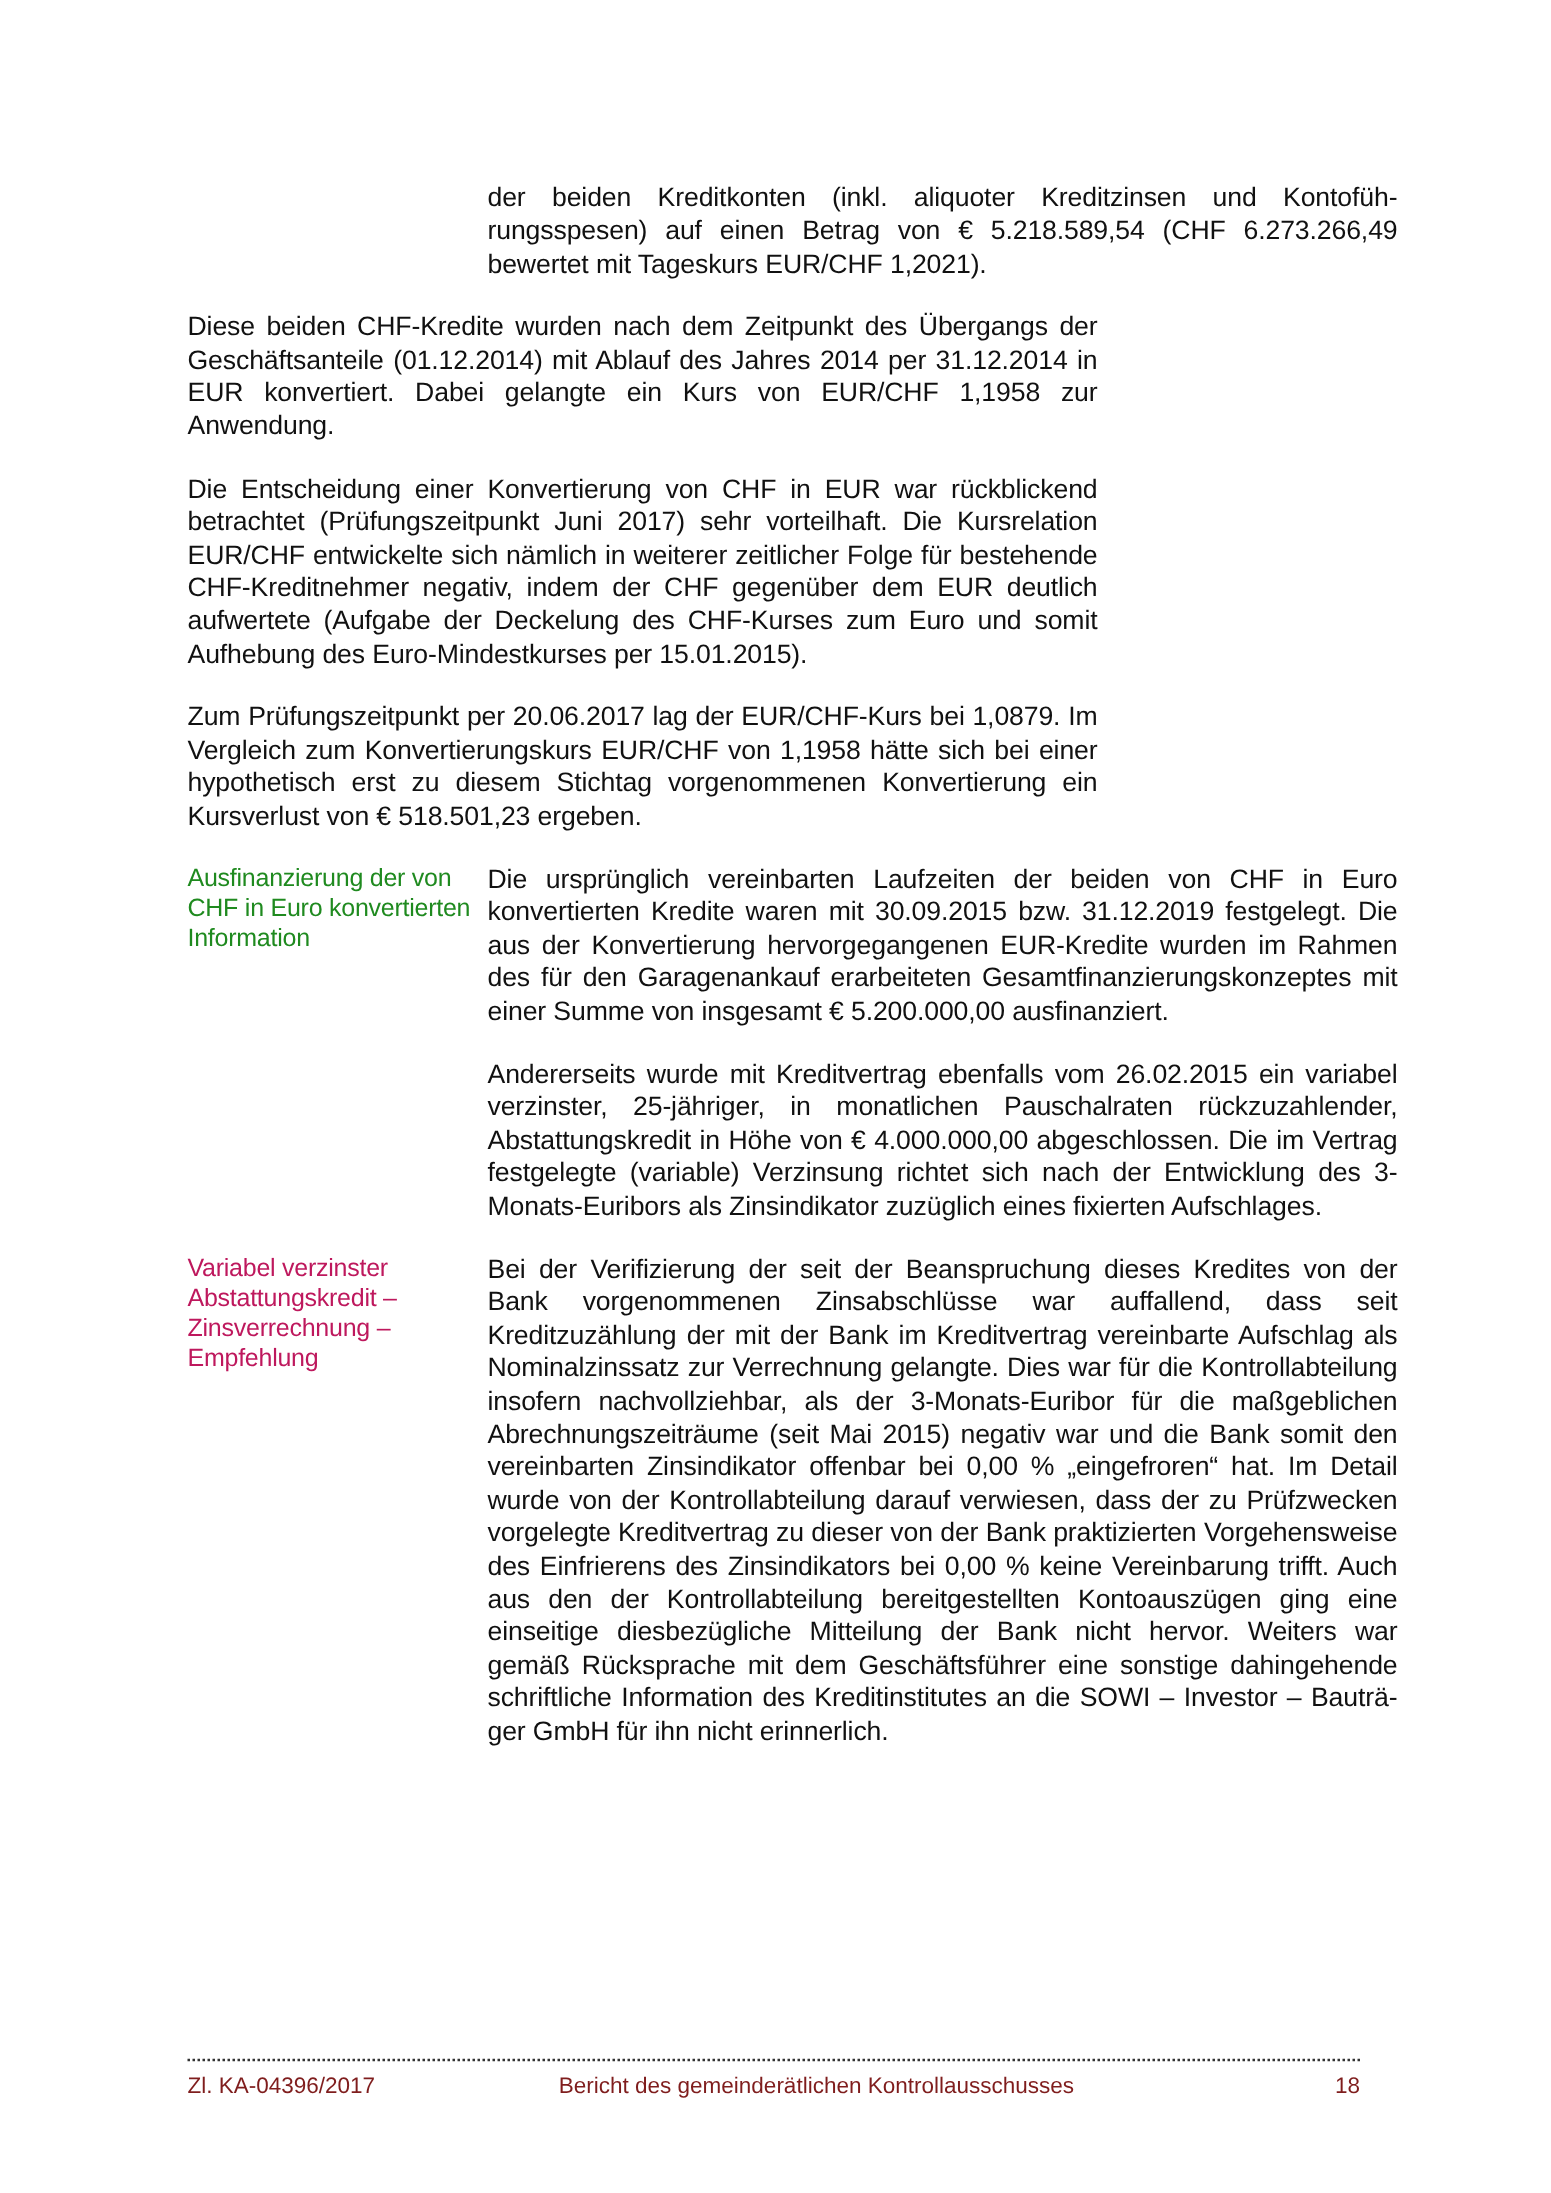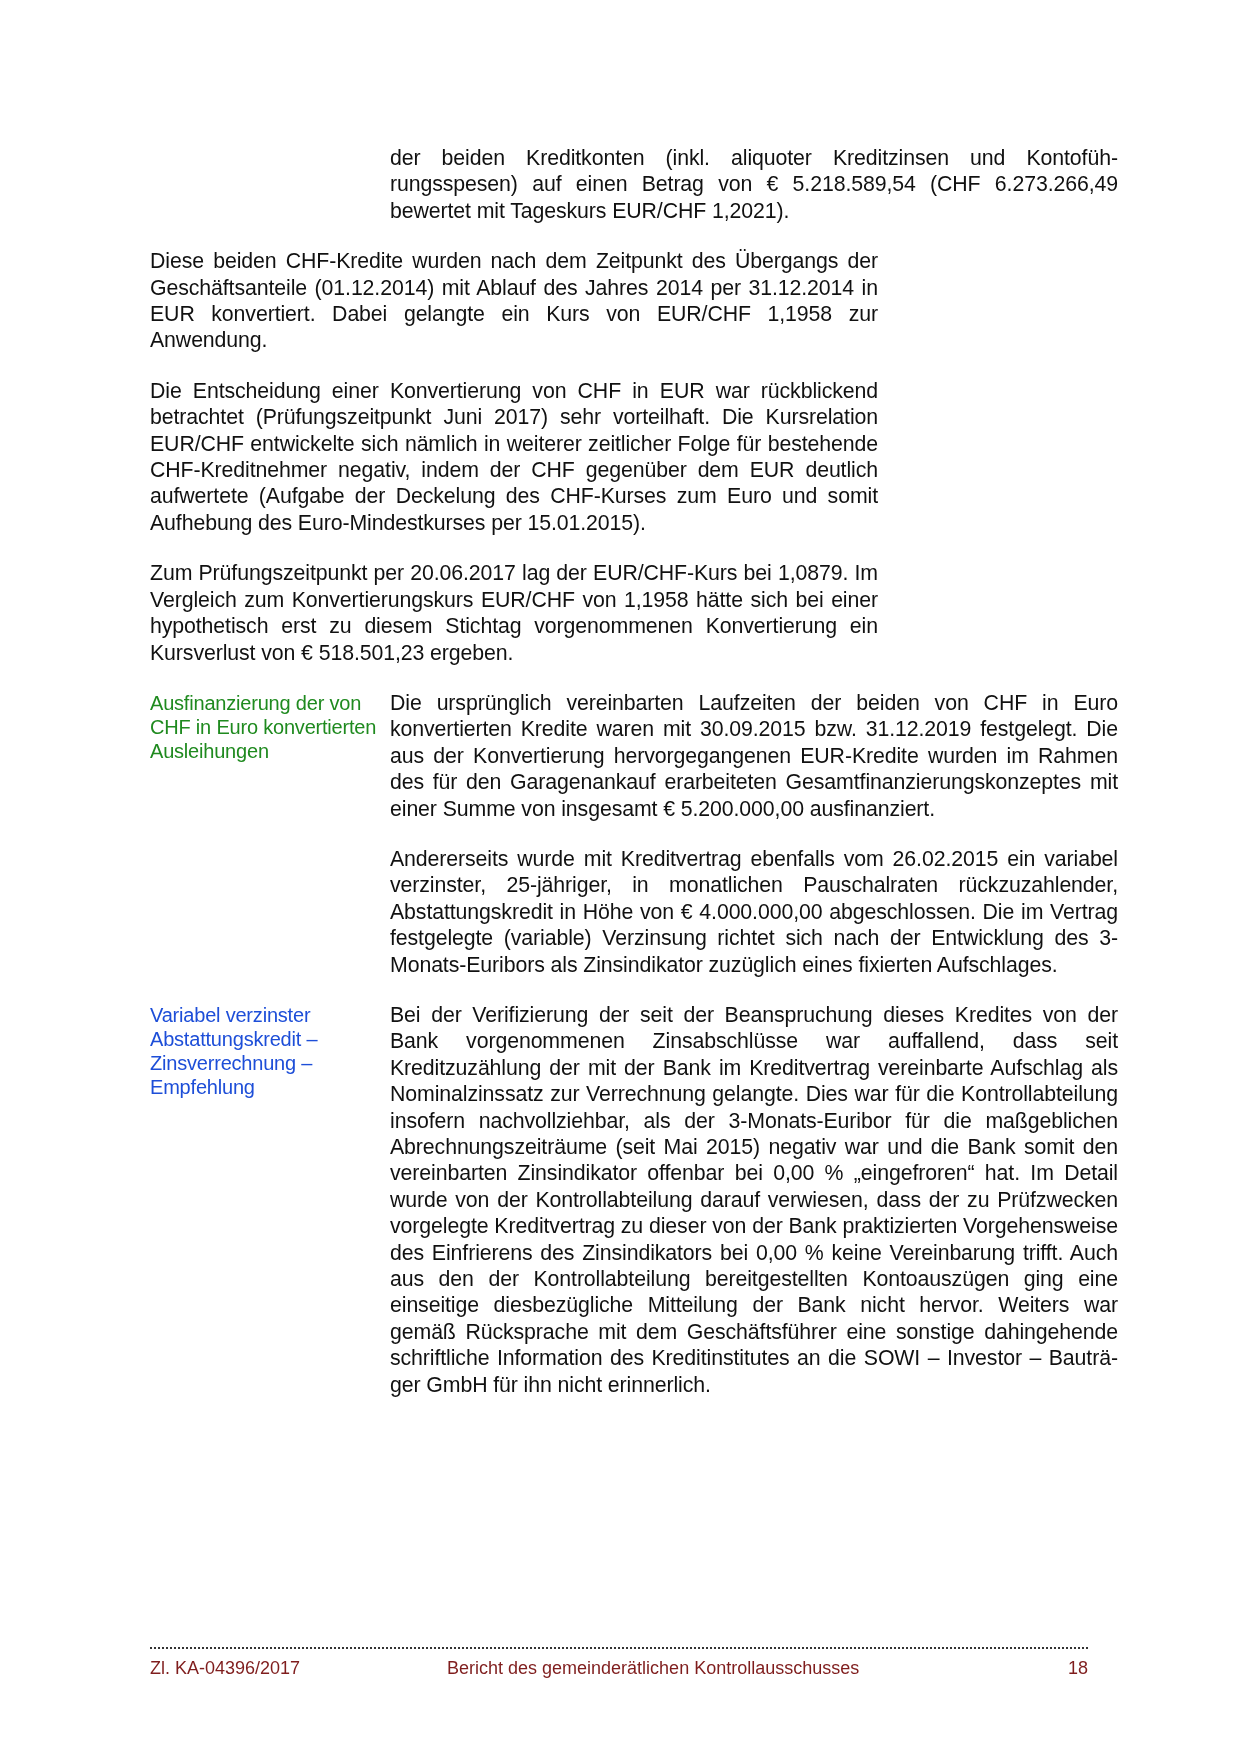--- a/index.html
+++ b/index.html
@@ -96,29 +96,29 @@
 
     <div class="section">
       <div class="main">
         <p class="para">Diese beiden CHF-Kredite wurden nach dem Zeitpunkt des Übergangs der Geschäftsanteile (01.12.2014) mit Ablauf des Jahres 2014 per 31.12.2014 in EUR konvertiert. Dabei gelangte ein Kurs von EUR/CHF 1,1958 zur Anwendung.</p>
         <p class="para">Die Entscheidung einer Konvertierung von CHF in EUR war rück­blickend betrachtet (Prüfungszeitpunkt Juni 2017) sehr vorteilhaft. Die Kursrelation EUR/CHF entwickelte sich nämlich in weiterer zeitlicher Folge für bestehende CHF-Kreditnehmer negativ, indem der CHF ge­genüber dem EUR deutlich aufwertete (Aufgabe der Deckelung des CHF-Kurses zum Euro und somit Aufhebung des Euro-Mindestkurses per 15.01.2015).</p>
         <p class="para">Zum Prüfungszeitpunkt per 20.06.2017 lag der EUR/CHF-Kurs bei 1,0879. Im Vergleich zum Konvertierungskurs EUR/CHF von 1,1958 hätte sich bei einer hypothetisch erst zu diesem Stichtag vorgenomme­nen Konvertierung ein Kursverlust von € 518.501,23 ergeben.</p>
       </div>
     </div>
 
     <div class="section">
-      <div class="side" style="color: rgb(31, 138, 31);">Ausfinanzierung der von CHF in Euro konvertierten Ausleihungen</div>
+      <div class="side" style="color: rgb(31, 138, 31);">Ausfinanzierung der von CHF in Euro konvertierten Information</div>
       <div class="main">
         <p class="para">Die ursprünglich vereinbarten Laufzeiten der beiden von CHF in Euro konvertierten Kredite waren mit 30.09.2015 bzw. 31.12.2019 festgelegt. Die aus der Konvertierung hervorgegangenen EUR-Kredite wurden im Rahmen des für den Garagenankauf erarbeiteten Gesamtfinanzie­rungskonzeptes mit einer Summe von insgesamt € 5.200.000,00 ausfi­nanziert.</p>
         <p class="para">Andererseits wurde mit Kreditvertrag ebenfalls vom 26.02.2015 ein variabel verzinster, 25-jähriger, in monatlichen Pauschalraten rückzu­zahlender, Abstattungskredit in Höhe von € 4.000.000,00 abgeschlos­sen. Die im Vertrag festgelegte (variable) Verzinsung richtet sich nach der Entwicklung des 3-Monats-Euribors als Zinsindikator zuzüglich ei­nes fixierten Aufschlages.</p>
       </div>
     </div>
 
     <div class="section">
-      <div class="side" style="color: #1d4ed8;">Variabel verzinster Abstattungskredit – Zinsverrechnung – Empfehlung</div>
+      <div class="side" style="color: #be185d;">Variabel verzinster Abstattungskredit – Zinsverrechnung – Empfehlung</div>
       <div class="main">
         <p class="para">Bei der Verifizierung der seit der Beanspruchung dieses Kredites von der Bank vorgenommenen Zinsabschlüsse war auffallend, dass seit Kreditzuzählung der mit der Bank im Kreditvertrag vereinbarte Auf­schlag als Nominalzinssatz zur Verrechnung gelangte. Dies war für die Kontrollabteilung insofern nachvollziehbar, als der 3-Monats-Euribor für die maßgeblichen Abrechnungszeiträume (seit Mai 2015) negativ war und die Bank somit den vereinbarten Zinsindikator offenbar bei 0,00 % „eingefroren“ hat. Im Detail wurde von der Kontrollabteilung darauf verwiesen, dass der zu Prüfzwecken vorgelegte Kreditvertrag zu dieser von der Bank praktizierten Vorgehensweise des Einfrierens des Zinsin­dikators bei 0,00 % keine Vereinbarung trifft. Auch aus den der Kon­trollabteilung bereitgestellten Kontoauszügen ging eine einseitige dies­bezügliche Mitteilung der Bank nicht hervor. Weiters war gemäß Rück­sprache mit dem Geschäftsführer eine sonstige dahingehende schriftli­che Information des Kreditinstitutes an die SOWI – Investor – Bauträ­ger GmbH für ihn nicht erinnerlich.</p>
       </div>
     </div>
 
   </div>
 
   <div class="footer-rule"></div>
   <div class="footer">
     <span>Zl. KA-04396/2017</span>

